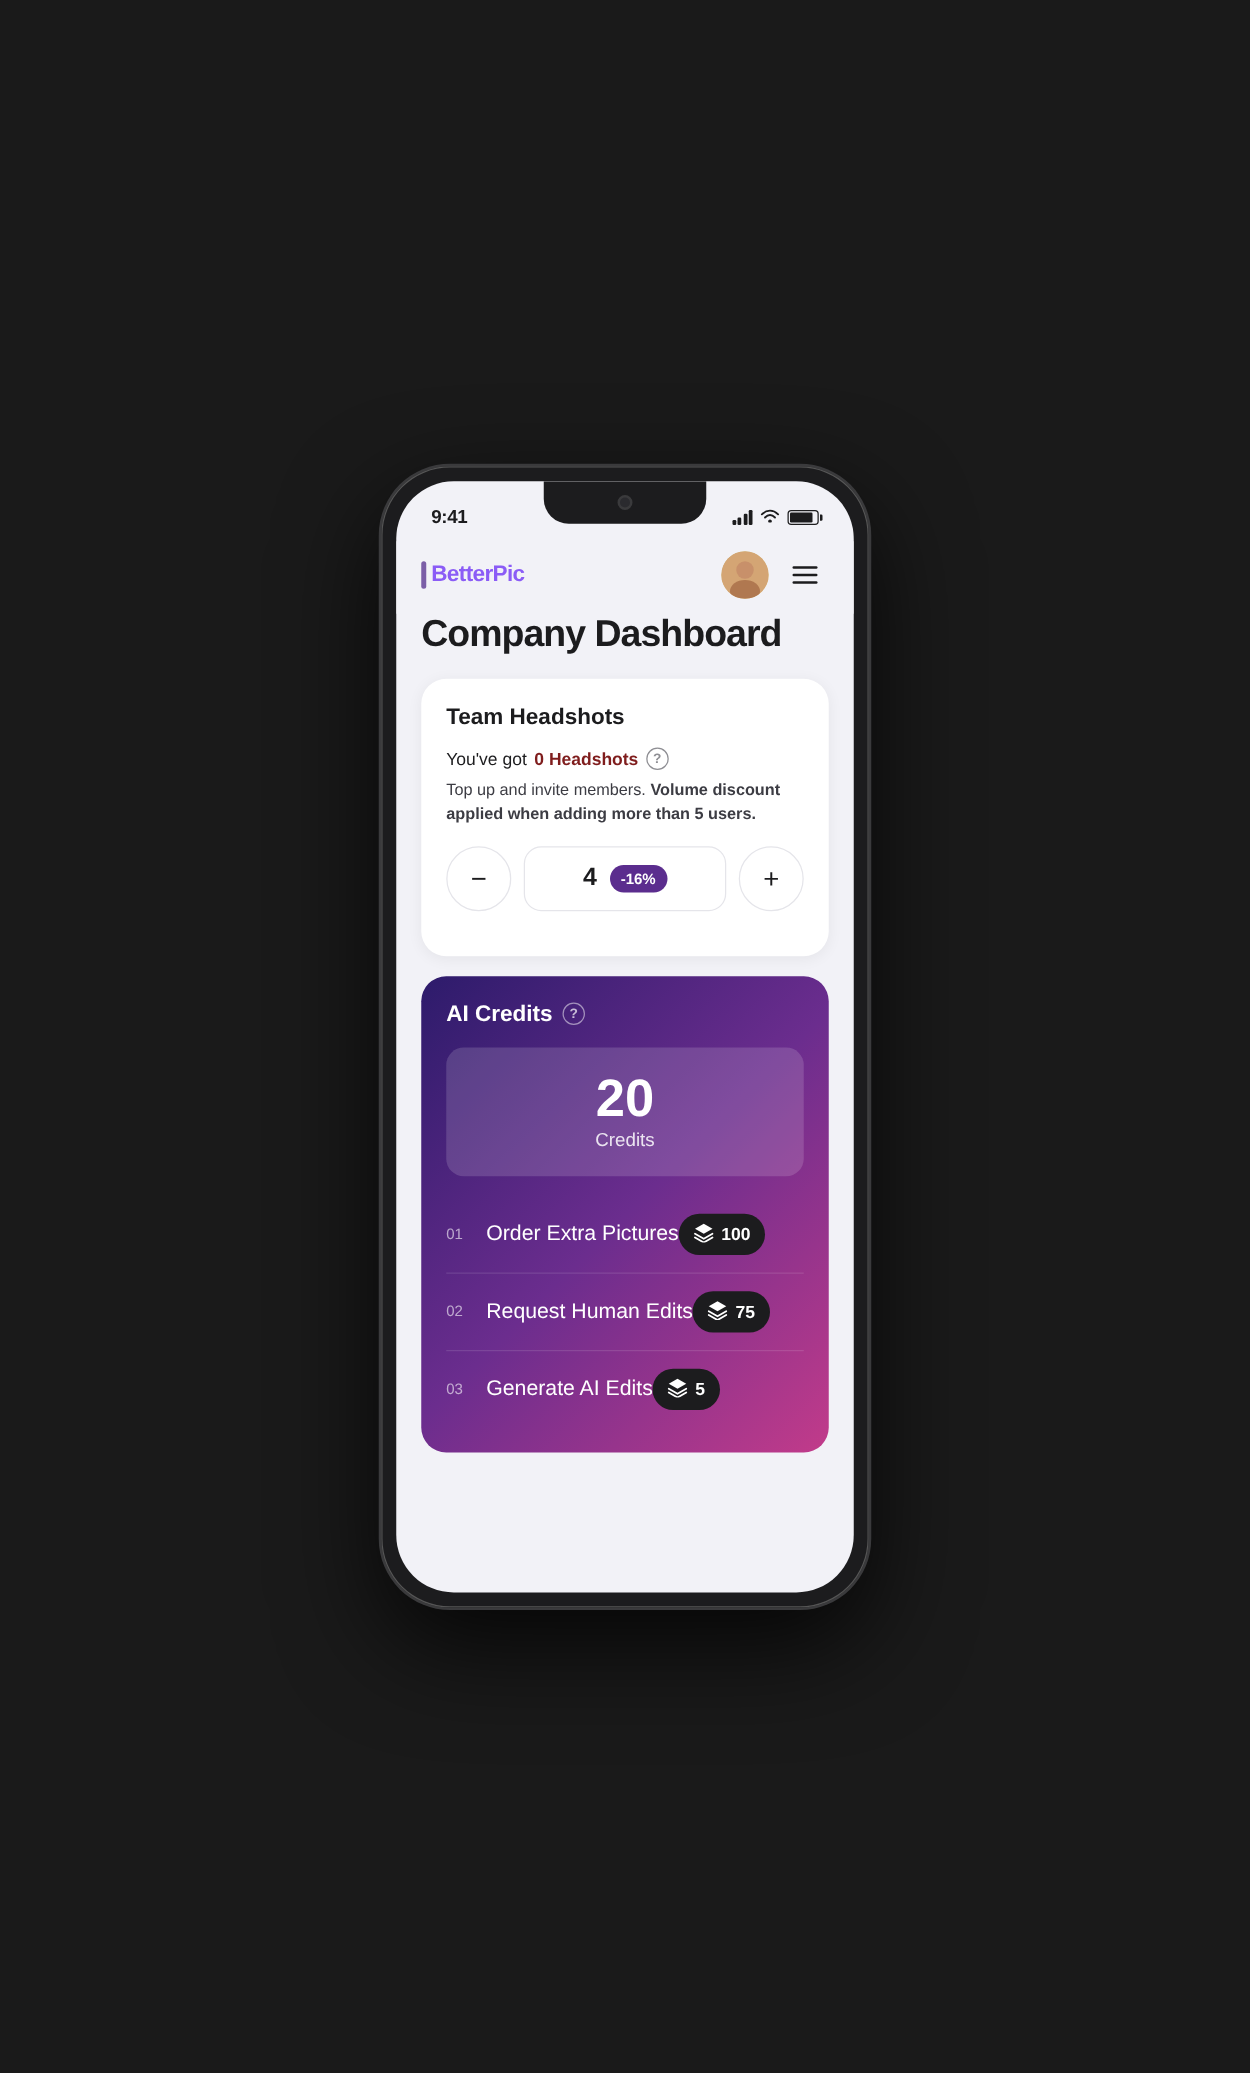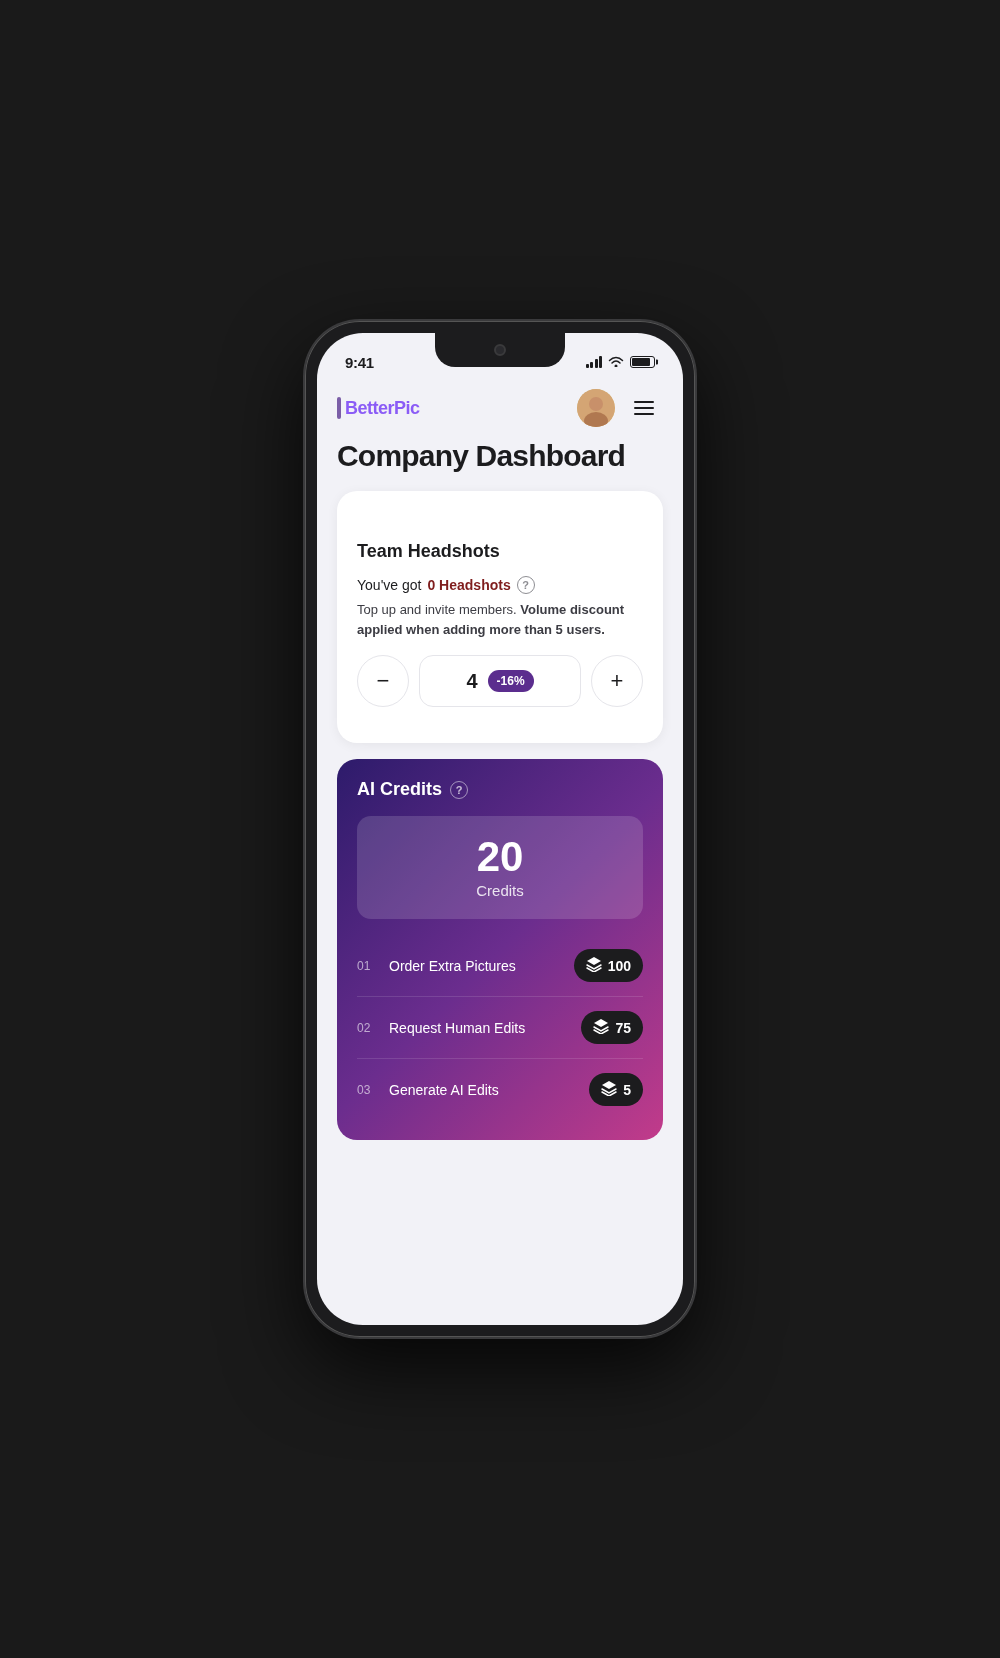--- a/index.html
+++ b/index.html
@@ -7,21 +7,21 @@
       background: #1a1a1a;
       display: flex;
       justify-content: center;
       align-items: center;
       min-height: 100vh;
       font-family: -apple-system, BlinkMacSystemFont, 'SF Pro Display', 'Helvetica Neue', sans-serif;
     }
 
     .phone-outer {
       width: 390px;
-      height: 1016px;
+      height: 913px;
       background: #1c1c1e;
       border-radius: 55px;
       padding: 12px;
       box-shadow:
         0 0 0 2px #3a3a3c,
         0 30px 80px rgba(0,0,0,0.8),
         inset 0 0 0 1px #555;
       position: relative;
     }
 
@@ -203,21 +203,20 @@
       border-radius: 20px;
       padding: 20px;
       margin-bottom: 16px;
       box-shadow: 0 2px 12px rgba(0,0,0,0.06);
     }
     .card-title {
       font-size: 18px;
       font-weight: 700;
       color: #1c1c1e;
       margin-bottom: 14px;
-      margin-top: 30px;
     }
     .headshots-info {
       font-size: 14px;
       color: #1c1c1e;
       margin-bottom: 6px;
       display: flex;
       align-items: center;
       gap: 6px;
       flex-wrap: wrap;
     }
@@ -368,40 +367,39 @@
     .credits-label {
       font-size: 15px;
       color: rgba(255,255,255,0.85);
       font-weight: 400;
     }
 
     
     .credit-item {
       display: flex;
       align-items: center;
-      justify-content: space-between;
       padding: 14px 0;
       border-bottom: 1px solid rgba(255,255,255,0.12);
     }
     .credit-item:last-child {
       border-bottom: none;
     }
     .credit-item-left {
       display: flex;
       align-items: center;
       gap: 12px;
     }
     .credit-item-num {
       font-size: 12px;
       color: rgba(255,255,255,0.6);
       font-weight: 500;
       width: 20px;
     }
     .credit-item-label {
-      font-size: 14px;
+      font-size: 17px;
       color: white;
       font-weight: 400;
     }
     .credit-cost-badge {
       background: #1c1c1e;
       border-radius: 20px;
       padding: 7px 12px;
       display: flex;
       align-items: center;
       gap: 6px;

